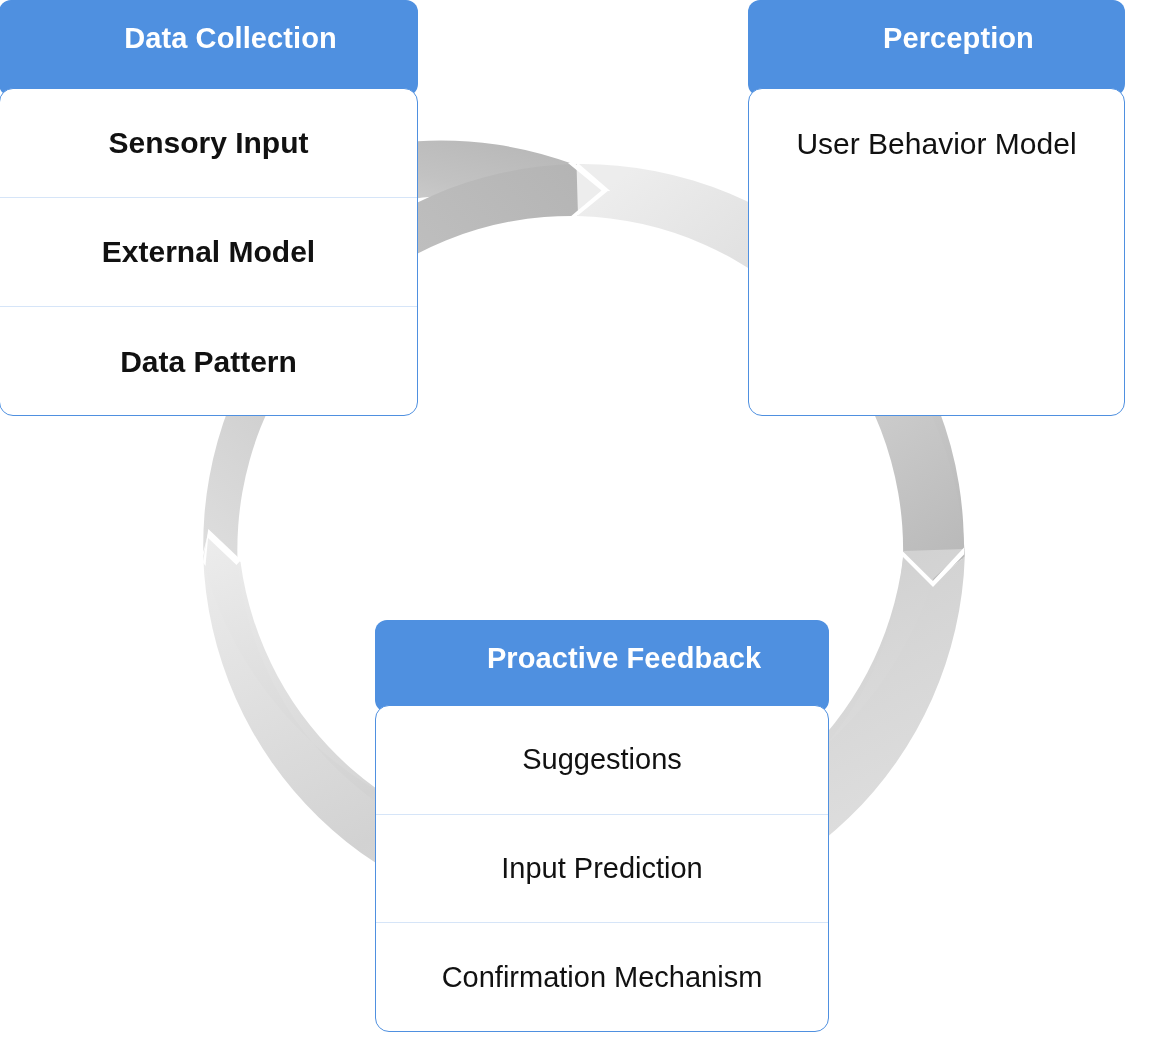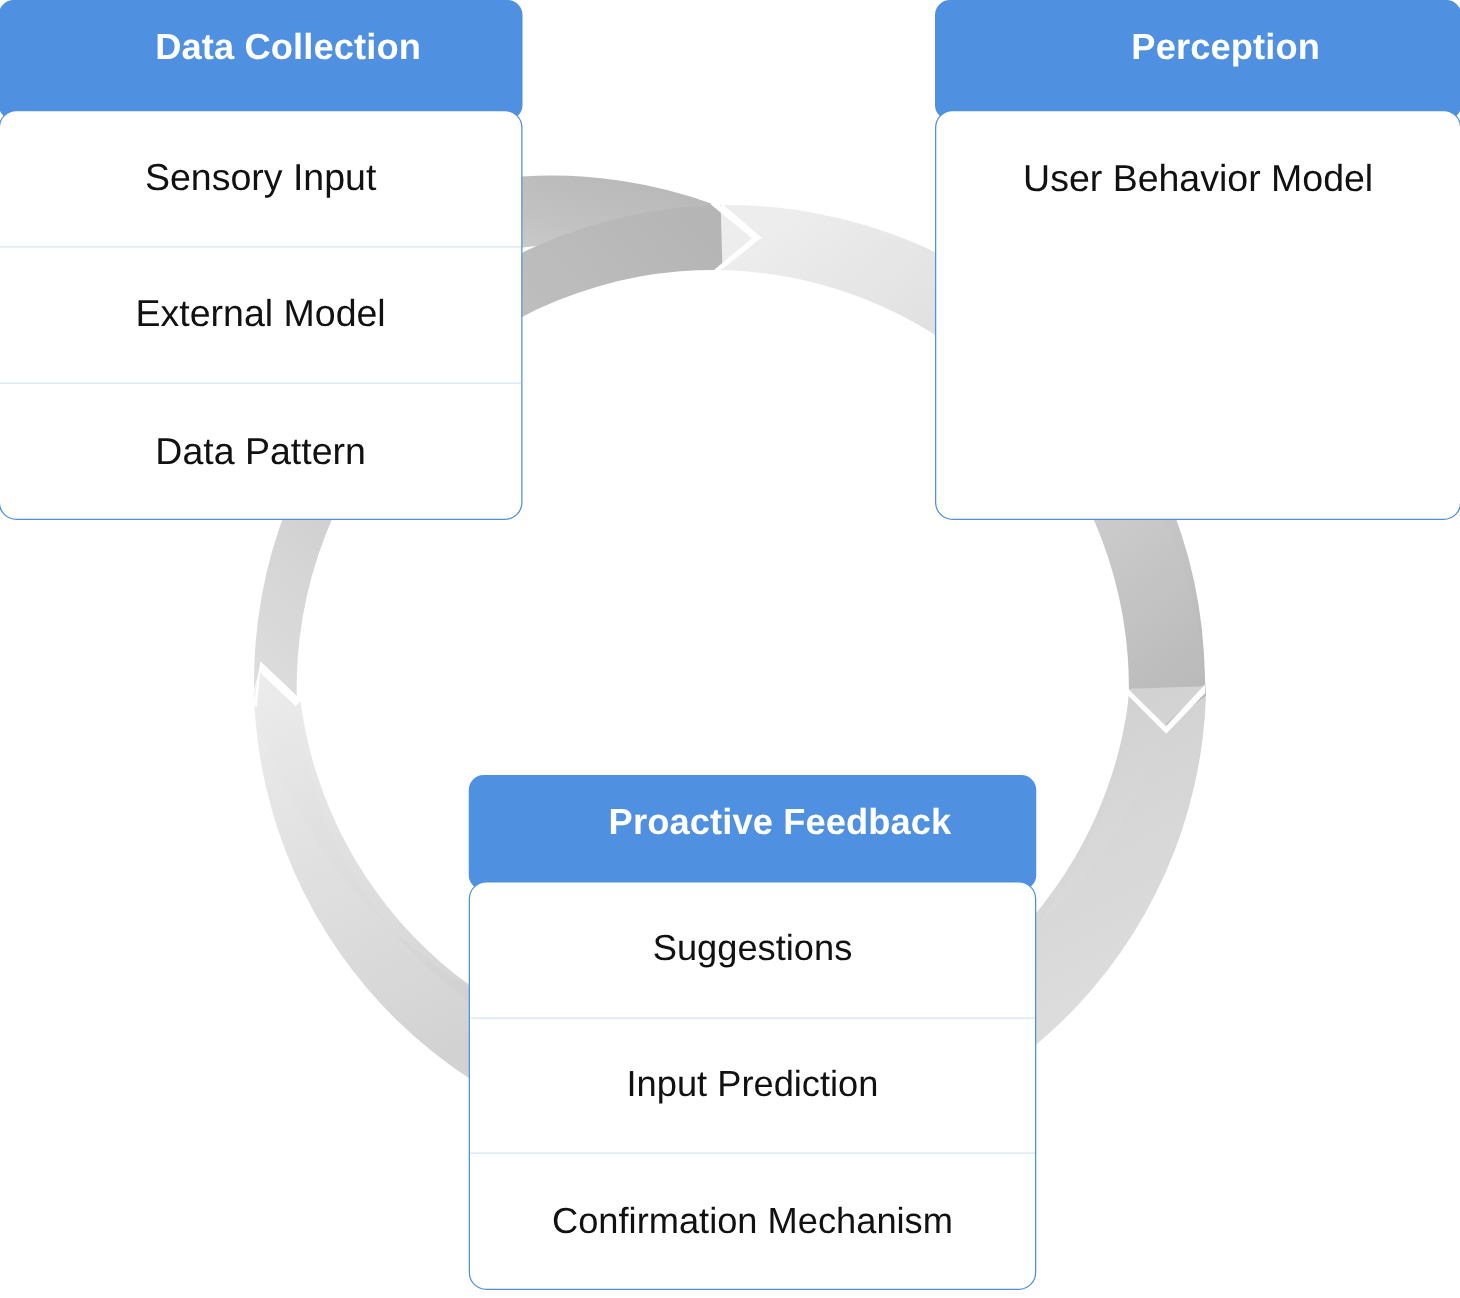--- a/index.html
+++ b/index.html
@@ -84,26 +84,26 @@
     white-space: nowrap;
   }
 
   
   #card-data-collection {
     left: -1px;
     top: 0px;
     width: 419px;
     height: 416px;
   }
-  #card-data-collection .card-body { height: 328px; }
+  #card-data-collection .card-body { height: 328px; font-weight: bold; }
 
   #card-perception {
     left: 748px;
     top: 0px;
-    width: 421px;
+    width: 377px;
     height: 416px;
     padding-left: 36px;
   }
   #card-perception .card-body { height: 328px; }
 
   #card-proactive-feedback {
     left: 375px;
     top: 620px;
     width: 454px;
     height: 412px;

